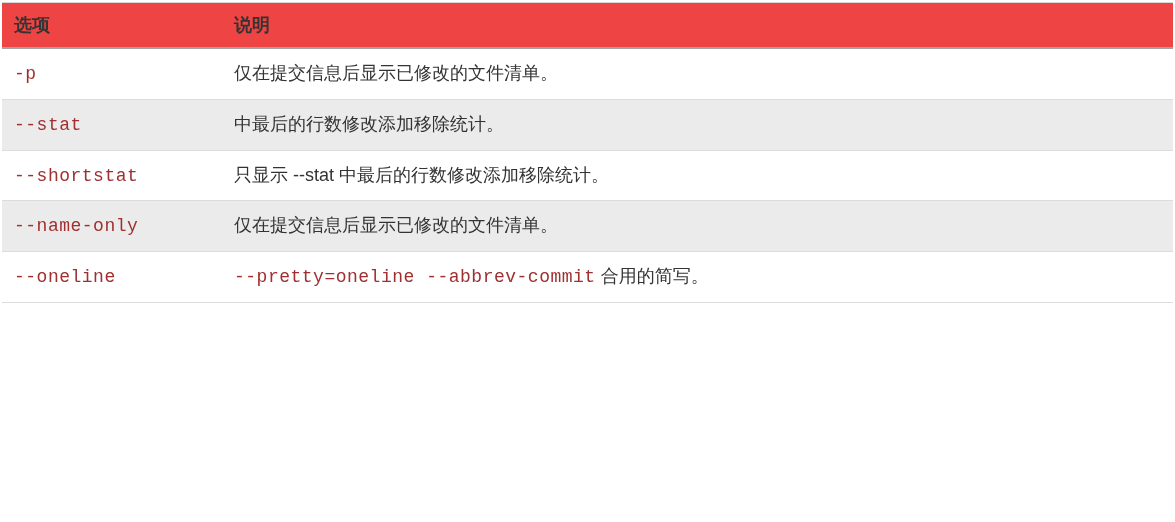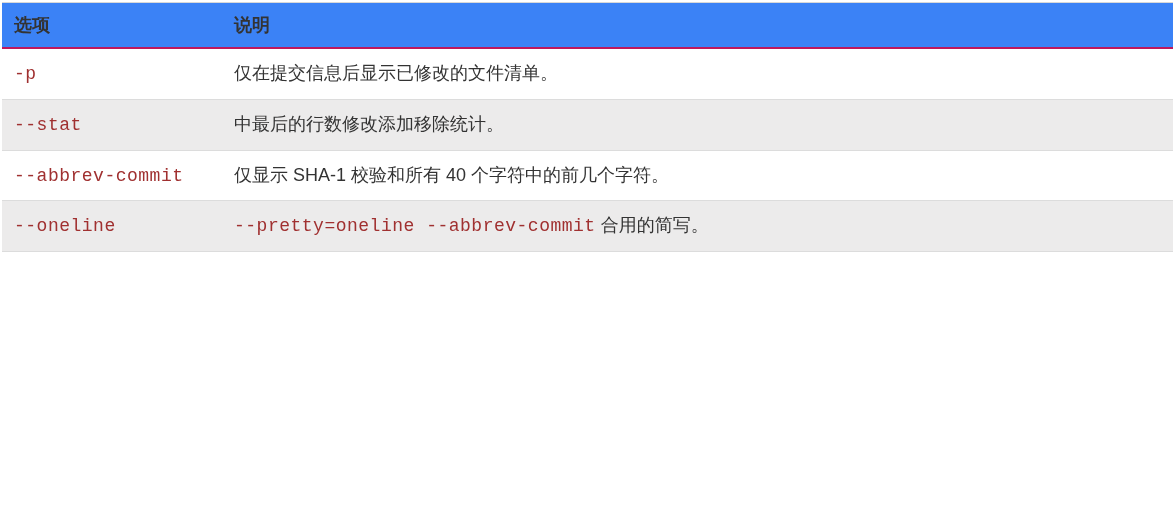--- a/index.html
+++ b/index.html
@@ -14,22 +14,22 @@
     }
     table {
       width: 100%;
       border-collapse: collapse;
       font-size: 18px;
     }
     thead th {
       text-align: left;
       font-weight: 700;
       padding: 10px 12px;
-      background: #3b82f6;
-      border-bottom: 2px solid #be185d;
+      background: #ef4444;
+      border-bottom: 2px solid #a3a3a3;
       color: #333;
     }
     tbody tr {
       border-bottom: 1px solid #dcdcdc;
     }
     tbody tr:nth-child(even) td {
       background: #ecebeb;
     }
     tbody tr:nth-child(odd) td {
       background: #ffffff;
@@ -67,21 +67,25 @@
   <tbody id="table-body">
   <tr>
         <td class="option"><code>-p</code></td>
         <td><span>仅在提交信息后显示已修改的文件清单。</span></td>
       </tr>
       <tr>
         <td class="option"><code>--stat</code></td>
         <td><span>中最后的行数修改添加移除统计。</span></td>
       </tr>
       <tr>
-        <td class="option"><code>--abbrev-commit</code></td>
-        <td><span>仅显示 SHA-1 校验和所有 40 个字符中的前几个字符。</span></td>
+        <td class="option"><code>--shortstat</code></td>
+        <td><span>只显示 --stat 中最后的行数修改添加移除统计。</span></td>
+      </tr>
+      <tr>
+        <td class="option"><code>--name-only</code></td>
+        <td><span>仅在提交信息后显示已修改的文件清单。</span></td>
       </tr>
       <tr>
         <td class="option"><code>--oneline</code></td>
         <td><code>--pretty=oneline --abbrev-commit</code><span> 合用的简写。</span></td>
       </tr>
     </tbody>
 </table>
 
 </body></html>

